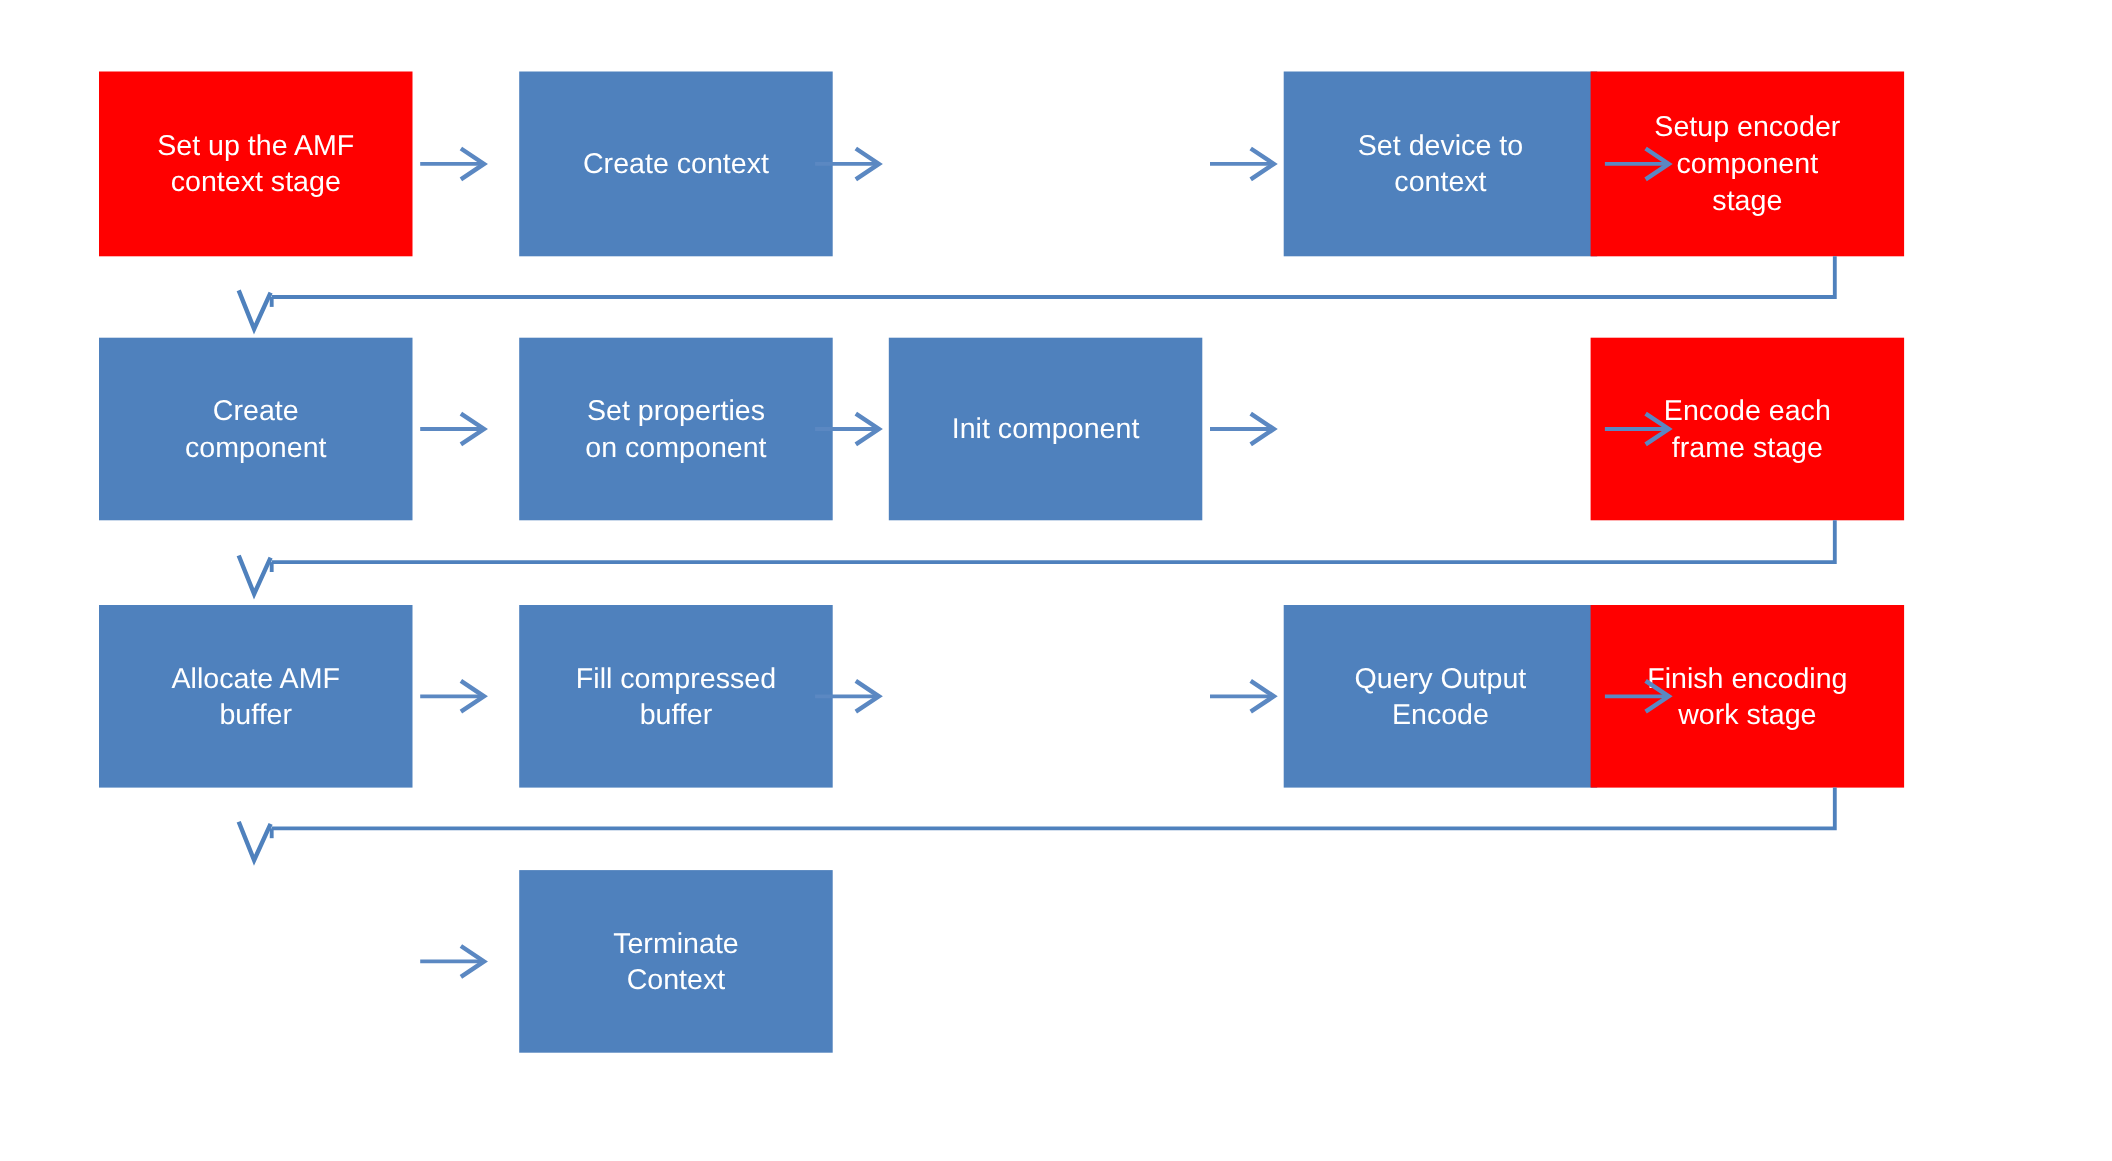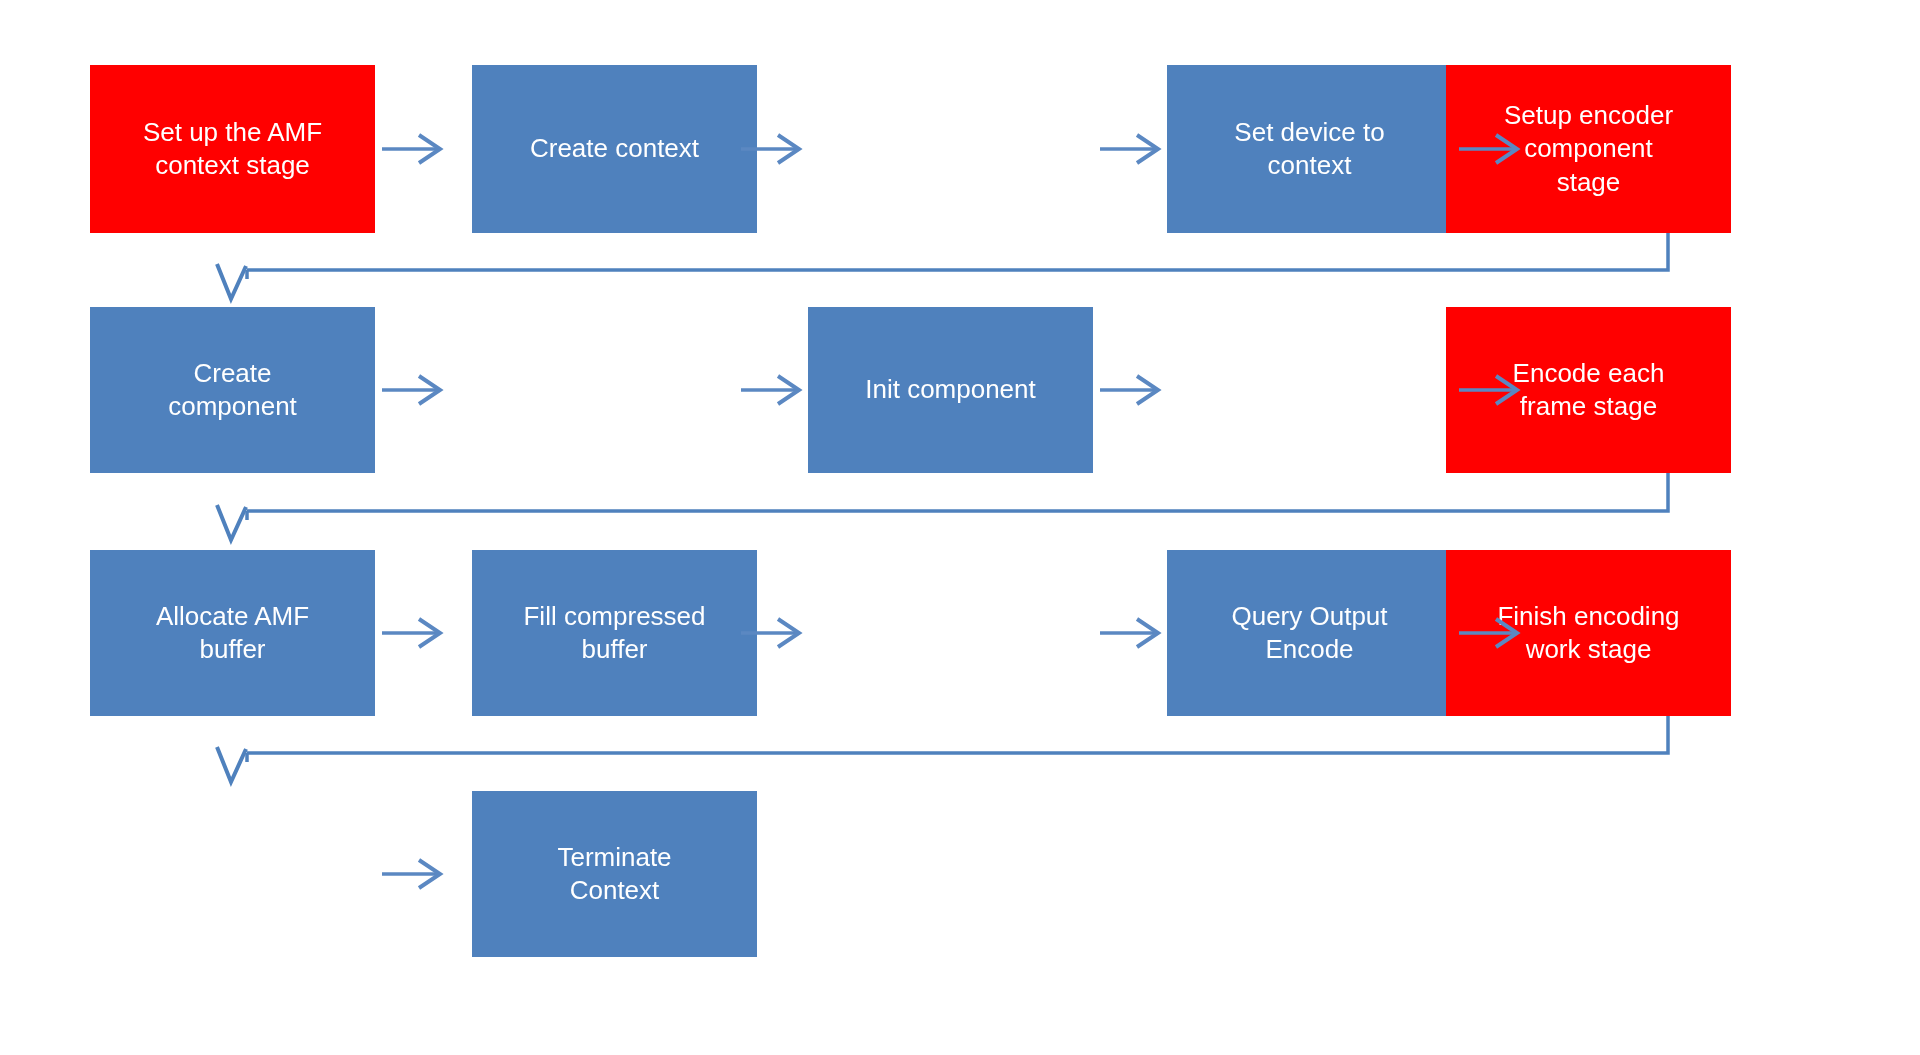--- a/index.html
+++ b/index.html
@@ -41,20 +41,22 @@
 context stage</div>
   <div class="box step  r0 c1">Create context</div>
   <div class="box step  r0 c3">Set device to
 context</div>
   <div class="box stage r0 c4">Setup encoder
 component
 stage</div>
 
   <div class="box step  r1 c0">Create
 component</div>
+  <div class="box step  r1 c1">Set properties
+on component</div>
   <div class="box step  r1 c2">Init component</div>
   <div class="box stage r1 c4">Encode each
 frame stage</div>
 
   <div class="box step  r2 c0">Allocate AMF
 buffer</div>
   <div class="box step  r2 c1">Fill compressed
 buffer</div>
   <div class="box step  r2 c3">Query  Output
 Encode</div>

